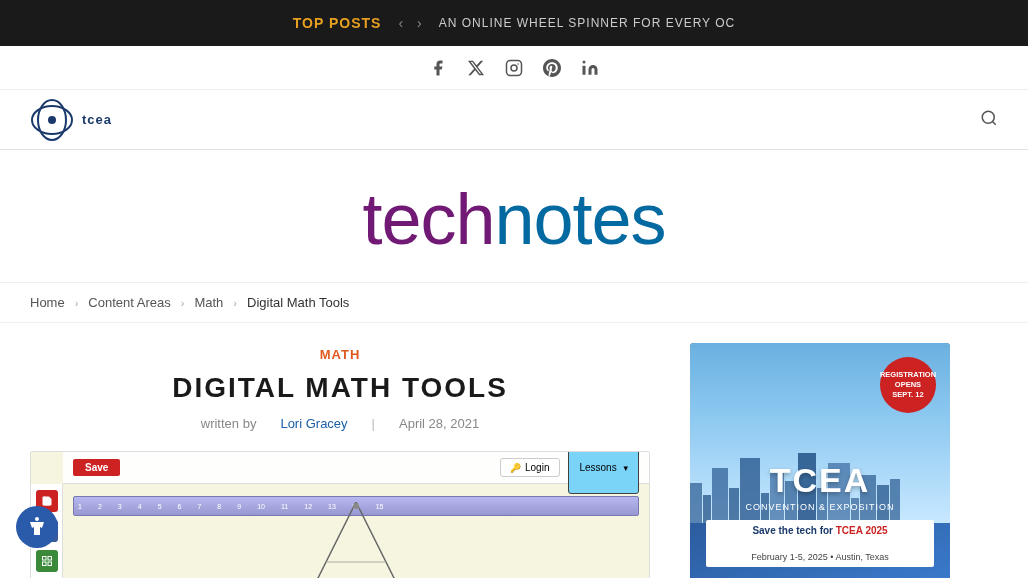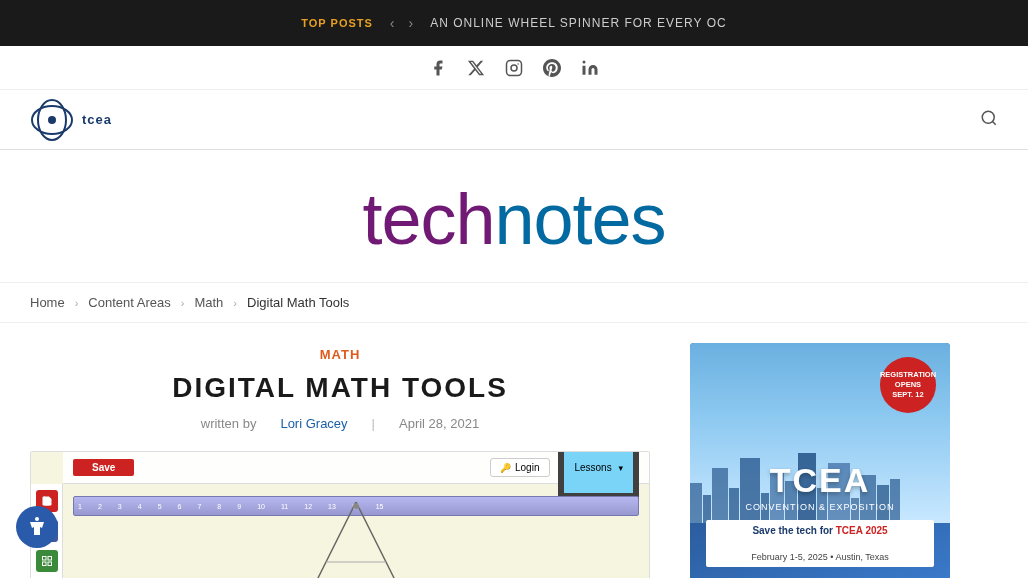--- a/index.html
+++ b/index.html
@@ -11,21 +11,21 @@
       display: flex;
       align-items: center;
       justify-content: center;
       padding: 8px 20px;
       gap: 12px;
       height: 46px;
     }
     .top-posts-label {
       color: #e8a020;
       font-family: Arial, sans-serif;
-      font-size: 11px;
+      font-size: 14px;
       font-weight: bold;
       letter-spacing: 1px;
       text-transform: uppercase;
     }
     .top-bar-nav {
       display: flex;
       gap: 4px;
       align-items: center;
     }
     .top-bar-nav button {
@@ -344,38 +344,38 @@
       display: flex;
       align-items: center;
       justify-content: space-between;
       padding: 0 10px;
     }
     .save-btn-mock {
       background: #cc2222;
       color: #fff;
       font-size: 10px;
       font-family: Arial, sans-serif;
-      padding: 3px 19px;
+      padding: 3px 12px;
       border-radius: 2px;
       font-weight: bold;
     }
     .login-btn-mock {
       background: #fff;
       border: 1px solid #ccc;
       font-size: 10px;
       font-family: Arial, sans-serif;
       padding: 3px 10px;
       border-radius: 3px;
       display: flex;
       align-items: center;
       gap: 3px;
     }
     .lessons-btn-mock {
       background: #7ad4f8;
-      border: 6px solid #404040;
+      border: 1px solid #404040;
       font-size: 10px;
       font-family: Arial, sans-serif;
       padding: 20px 10px;
       border-radius: 3px;
     }
     .ruler-mock {
       position: absolute;
       top: 44px;
       left: 10px;
       right: 10px;

